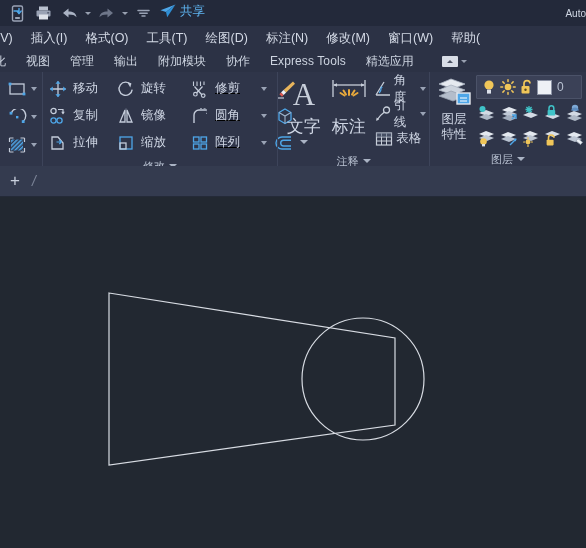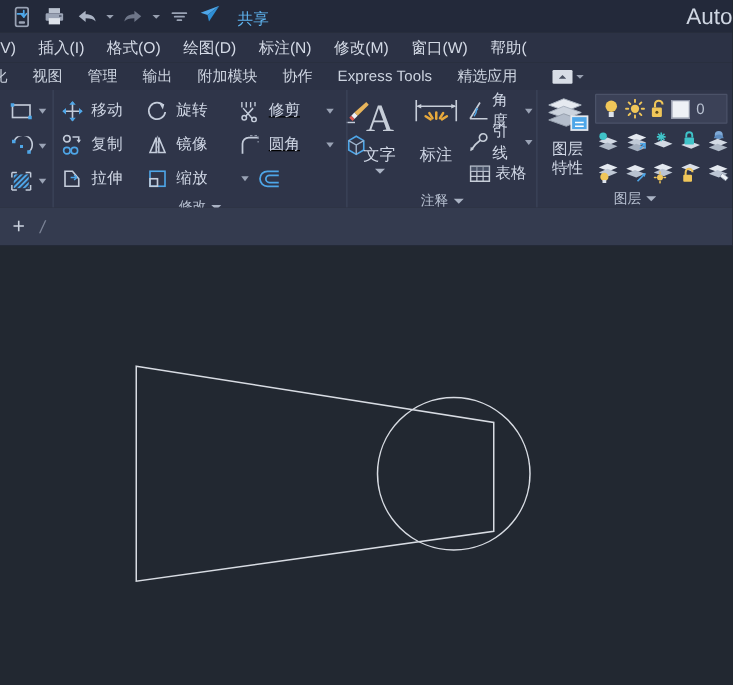--- a/index.html
+++ b/index.html
@@ -23,26 +23,26 @@
     width: 26px; height: 24px;
     display: flex; align-items: center; justify-content: center;
   }
   .qbtn svg { display: block; }
   .qcaret {
     width: 11px; height: 24px;
     display: flex; align-items: center; justify-content: center;
   }
   .caret-s { width: 0; height: 0; border-left: 3.5px solid transparent;
     border-right: 3.5px solid transparent; border-top: 3.5px solid #98a0b0; }
-  .share-wrap { display: flex; align-items: flex-end; gap: 13px; margin-left: 3px; }
+  .share-wrap { display: flex; align-items: flex-start; gap: 3px; margin-left: 3px; }
   .share-label { color: #5fb4f0; font-size: 12.5px; }
   .app-title {
     position: absolute; right: 0; top: 0; height: 26px;
     display: flex; align-items: center;
-    color: #cfd6e2; font-size: 18px;
+    color: #cfd6e2; font-size: 10px;
     padding-right: 0px;
     white-space: nowrap;
   }
 
   
   .menubar {
     position: absolute; left: 0; top: 26px; width: 586px; height: 24px;
     background: #2c3245;
     display: flex; align-items: center;
     overflow: hidden;
@@ -116,21 +116,21 @@
   .sp-caret { width: 14px; display: flex; align-items: center; justify-content: center; }
   .extra-ic { width: 28px; height: 26px; display: flex; align-items: center; justify-content: center; }
 
   
   .p-annot { width: 152px; }
   .p-annot .panel-body { padding: 2px 0 0 4px; align-items: flex-start; }
   .big-btn {
     width: 48px; display: flex; flex-direction: column; align-items: center; gap: 1px;
   }
   .big-ic { height: 40px; display: flex; align-items: center; justify-content: center; }
-  .big-lab { color: #cfd6e4; font-size: 13px; }
+  .big-lab { color: #cfd6e4; font-size: 17px; }
   .big-caret { margin-top: 1px; width: 0; height: 0; border-left: 4px solid transparent;
     border-right: 4px solid transparent; border-top: 4.5px solid #aab3c4; }
   .annot-col { display: flex; flex-direction: column; padding-top: 2px; }
   .arow { display: flex; align-items: center; height: 25px; }
   .arow .ic { width: 24px; height: 22px; display: flex; align-items: center; justify-content: center; }
   .arow .lab { color: #cfd6e4; font-size: 12.5px; }
 
   
   .p-layer { width: 157px; }
   .p-layer .panel-body { padding: 2px 0 0 2px; align-items: flex-start; }
@@ -231,20 +231,21 @@
       </div>
     </div>
 
     <div class="app-title">Auto</div>
   </div>
 
   <div class="menubar">
     <div class="menu-item">(V)</div>
     <div class="menu-item">插入(I)</div>
     <div class="menu-item">格式(O)</div>
+    <div class="menu-item">工具(T)</div>
     <div class="menu-item">绘图(D)</div>
     <div class="menu-item">标注(N)</div>
     <div class="menu-item">修改(M)</div>
     <div class="menu-item">窗口(W)</div>
     <div class="menu-item">帮助(</div>
   </div>
 
   <div class="ribbontabs">
     <div class="rtab">化</div>
     <div class="rtab">视图</div>
@@ -411,20 +412,31 @@
           <div class="mbtn w-rot">
             <span class="ic">
               <svg width="18" height="18" viewBox="0 0 18 18">
                 <rect x="3" y="3" width="12" height="12" fill="none" stroke="#4ea6e8" stroke-width="1.3"></rect>
                 <rect x="3" y="9" width="6" height="6" fill="none" stroke="#c4ccda" stroke-width="1.3"></rect>
               </svg>
             </span>
             <span class="lab">缩放</span>
           </div>
 
+          <div class="mbtn w-trim">
+            <span class="ic">
+              <svg width="18" height="18" viewBox="0 0 18 18">
+                <rect x="2.5" y="3" width="5.5" height="5" fill="none" stroke="#4ea6e8" stroke-width="1.3"></rect>
+                <rect x="10" y="3" width="5.5" height="5" fill="none" stroke="#4ea6e8" stroke-width="1.3"></rect>
+                <rect x="2.5" y="10" width="5.5" height="5" fill="none" stroke="#4ea6e8" stroke-width="1.3"></rect>
+                <rect x="10" y="10" width="5.5" height="5" fill="none" stroke="#4ea6e8" stroke-width="1.3"></rect>
+              </svg>
+            </span>
+            <span class="lab">阵列</span>
+          </div>
           <span class="sp-caret">
               <i class="mini-caret"></i>
             </span>
           <span class="extra-ic">
             <svg width="22" height="20" viewBox="0 0 22 20">
               <path d="M17 4 H8 A6 6 0 0 0 8 16 H17" fill="none" stroke="#4ea6e8" stroke-width="1.4"></path>
               <path d="M17 7.2 H9.6 A2.9 2.9 0 0 0 9.6 13 H17" fill="none" stroke="#4ea6e8" stroke-width="1.4"></path>
             </svg>
           </span>
         </div>

